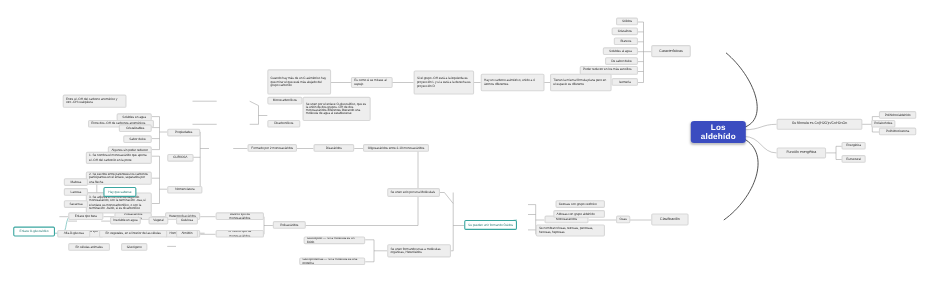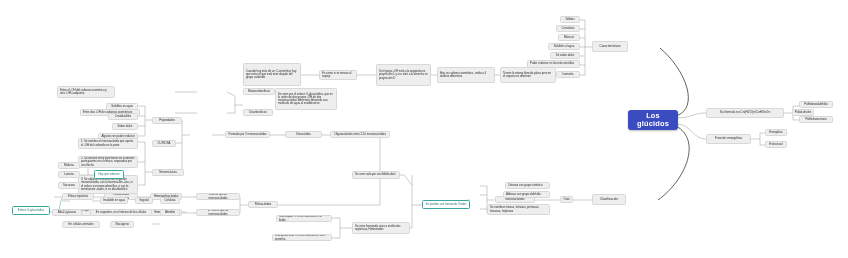--- a/index.html
+++ b/index.html
@@ -143,21 +143,21 @@
       <path d="M100 201 L 92 201"></path>
       <path d="M70 201 L 62 201"></path>
       <path d="M110 212 L 102 212"></path>
       <path d="M148 212 L 140 212"></path>
       <path d="M186 212 L 178 212"></path>
       <path d="M118 224 L 110 224"></path>
       <path d="M160 224 L 152 224"></path>
     </g>
   </svg>
 
-  <div class="node root" style="left:628px;top:110px;width:50px;height:20px;">Los glúcidos</div>
+  <div class="node root" style="left:628px;top:110px;width:50px;height:20px;">Los aldehído</div>
 
   <div class="node plain s3 cc" style="left:592px;top:41px;width:36px;height:11px;">Características</div>
 
   <div class="node plain s2 cc" style="left:560px;top:16px;width:20px;height:7px;">Sólidos</div>
   <div class="node plain s2 cc" style="left:556px;top:25px;width:24px;height:7px;">Cristalinos</div>
   <div class="node plain s2 cc" style="left:558px;top:34px;width:22px;height:7px;">Blancos</div>
   <div class="node plain s2 cc" style="left:548px;top:43px;width:32px;height:7px;">Solubles al agua</div>
   <div class="node plain s2 cc" style="left:550px;top:52px;width:30px;height:7px;">De sabor dulce</div>
   <div class="node plain s2 c" style="left:527px;top:60px;width:53px;height:8px;">Poder reductor en los más sencillos</div>
   <div class="node plain s2 cc" style="left:556px;top:71px;width:24px;height:7px;">Isomería</div>

